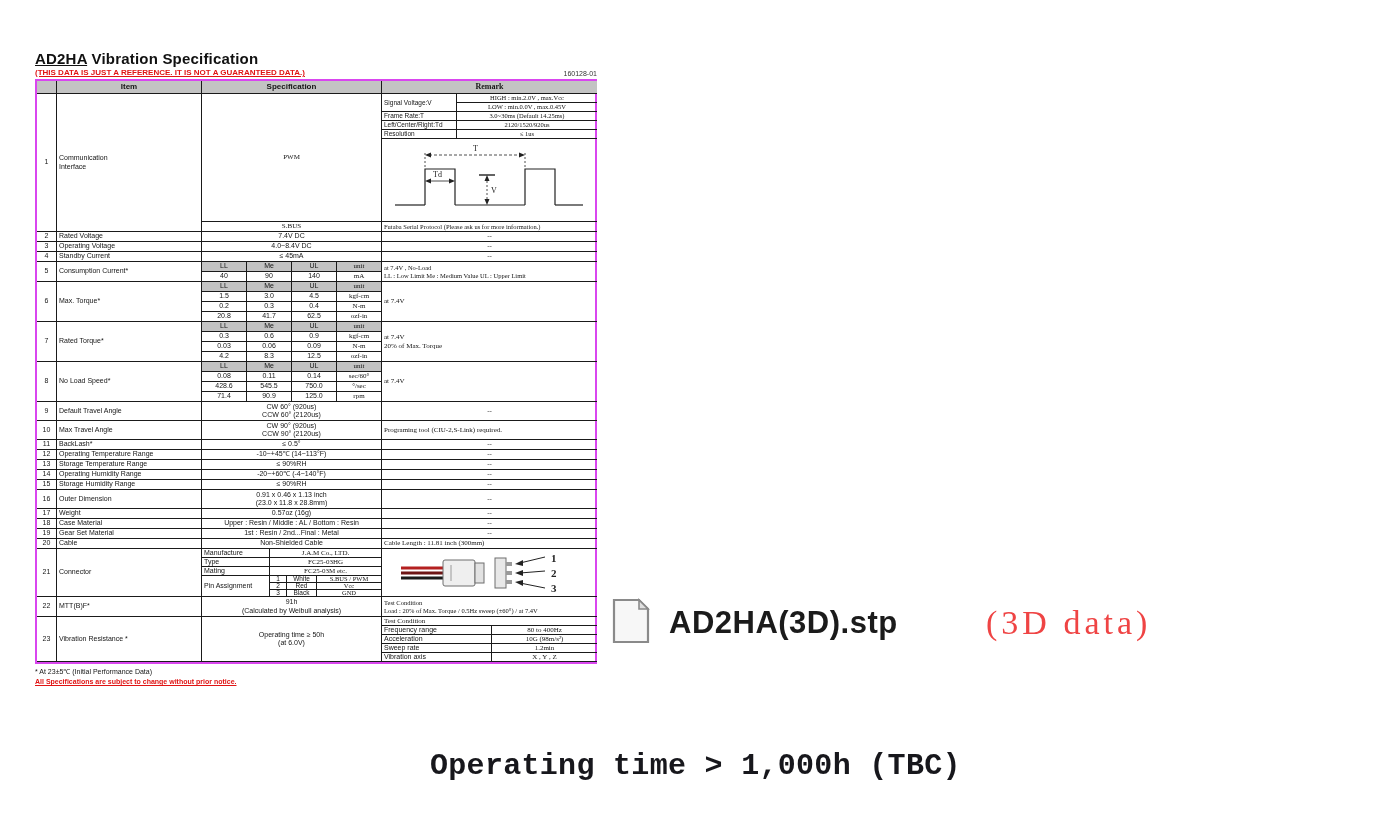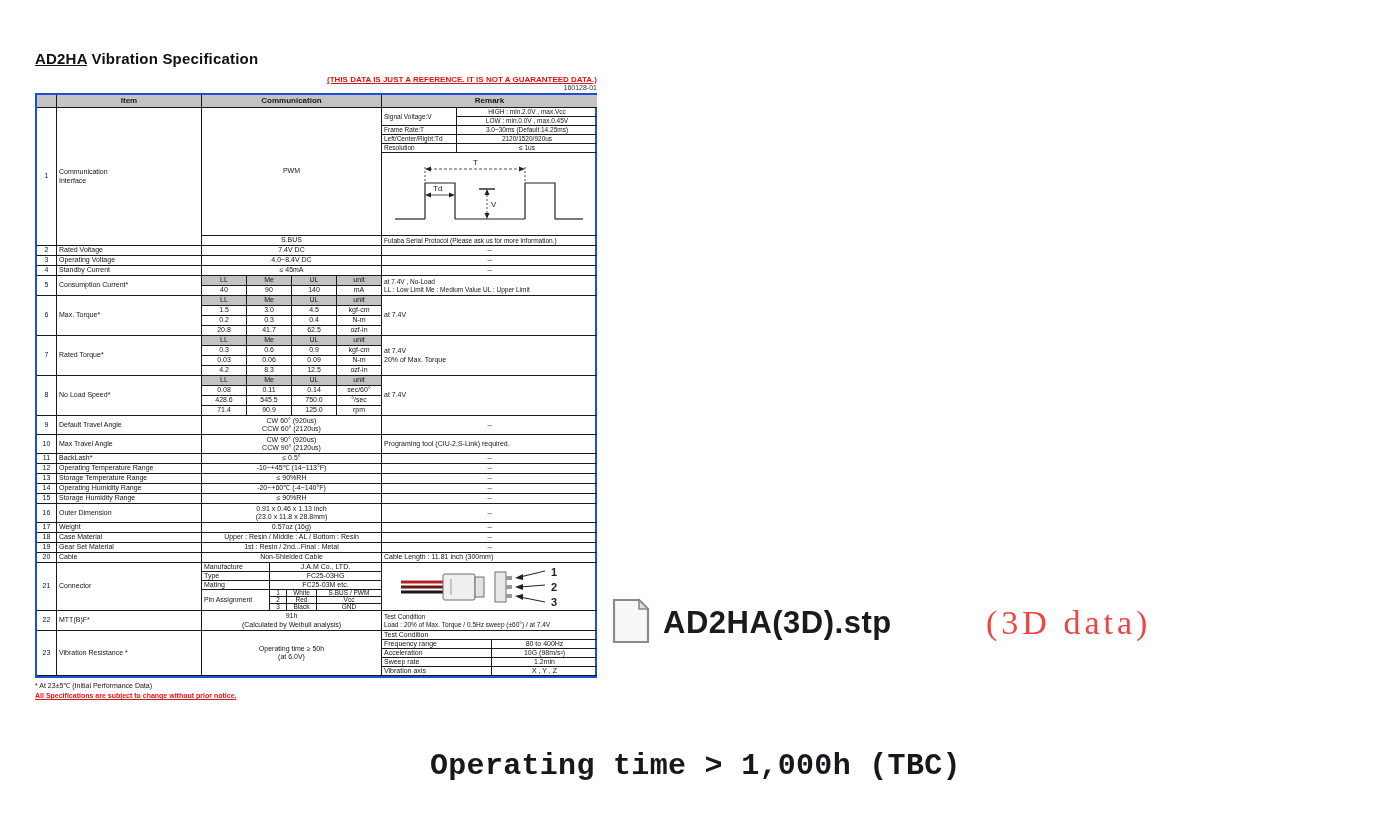--- a/index.html
+++ b/index.html
@@ -1,46 +1,46 @@
 <!DOCTYPE html>
 <html><head>
 <meta charset="utf-8">
 <style>
   html,body{margin:0;padding:0;background:#ffffff;}
   .page{position:relative;width:1378px;height:818px;background:#fff;overflow:hidden;
         font-family:"Liberation Sans",sans-serif;color:#151515;}
   .doc{position:absolute;left:35px;top:50px;width:562px;}
   .title{font-size:15px;font-weight:bold;color:#111;letter-spacing:.2px;}
   .title .model{text-decoration:underline;text-align:center;}
-  .subline{display:flex;justify-content:space-between;align-items:flex-end;margin-top:8px;flex-direction:column;}
+  .subline{display:flex;justify-content:space-between;align-items:flex-end;margin-top:1px;}
   .disclaimer{color:#e01414;font-weight:bold;font-size:8px;text-decoration:underline;white-space:nowrap;}
   .docnum{font-size:7px;color:#333;}
-  .tbl{border:2px solid #1d4ed8;width:562px;box-sizing:border-box;margin-top:2px;background:#fff;}
+  .tbl{border:2px solid #d946ef;width:562px;box-sizing:border-box;margin-top:2px;background:#fff;}
   .tr{display:flex;}
   .c{box-sizing:border-box;border-right:1px solid #1a1a1a;border-bottom:1px solid #1a1a1a;
      display:flex;align-items:center;justify-content:center;text-align:center;
      font-size:7px;line-height:1.15;overflow:hidden;padding:0 1px;flex:none;}
-  .tr > .c:last-child{border-right:none;}
+  .tr > .c:last-child{border-right:none;font-family:Liberation Serif, serif;}
   .col{display:flex;flex-direction:column;box-sizing:border-box;flex:none;}
   .brc{border-right:1px solid #1a1a1a;}
   .hd{font-weight:bold;font-size:8px;}
   .gray{background:#c3c3c3;}
   .left{justify-content:flex-start;text-align:left;padding-left:2px;}
   .pre{white-space:pre-line;}
   .fs6{font-size:6.5px;}
   .flex1{flex:1 1 auto;width:auto;}
   .wno{width:20px}.witem{width:145px}.wspec{width:180px}.wrem{width:215px}
   .w45{width:45px}.w75{width:75px}.w68{width:68px}.w17{width:17px}.w30{width:30px}.w110{width:110px}.wfull{width:100%}
   .h7{height:7px}.h9{height:9px}.h10{height:10px}.h13{height:13px}.h18{height:18px}
   .h19{height:19px}.h20{height:20px}.h21{height:21px}.h40{height:40px}.h45{height:45px}
   .h48{height:48px}.h83{height:83px}.h128{height:128px}.h138{height:138px}
   .foot{margin-top:3px;font-size:7px;}
   .foot .red{color:#e01414;font-weight:bold;text-decoration:underline;margin-top:2px;}
   .file{position:absolute;left:612px;top:598px;display:flex;align-items:center;}
-  .file .name{font-size:31px;font-weight:bold;color:#1b1b1b;margin-left:13px;letter-spacing:.5px;}
+  .file .name{font-size:31px;font-weight:bold;color:#1b1b1b;margin-left:19px;letter-spacing:.5px;}
   .cap3d{position:absolute;left:986px;top:604px;font-family:"Liberation Serif",serif;
          font-size:34px;color:#ef4444;letter-spacing:4px;}
   .bottomnote{position:absolute;left:430px;top:749px;font-size:30px;font-weight:bold;
               color:#17171c;letter-spacing:.3px;font-family:Liberation Mono, monospace;}
 </style>
 </head>
 <body>
 
 <div class="page">
 
@@ -51,21 +51,21 @@
     <div class="subline">
       <span class="disclaimer">(THIS DATA IS JUST A REFERENCE.  IT IS NOT A GUARANTEED DATA.)</span>
       <span class="docnum">160128-01</span>
     </div>
 
     <div class="tbl">
 
       <div class="tr">
         <div class="c wno h13 hd gray"></div>
         <div class="c witem h13 hd gray">Item</div>
-        <div class="c wspec h13 hd gray">Communication</div>
+        <div class="c wspec h13 hd gray">Specification</div>
         <div class="c wrem h13 hd gray">Remark</div>
       </div>
 
       <div class="tr">
         <div class="c wno h138">1</div>
         <div class="c witem h138 left pre">Communication
 Interface</div>
         <div class="col wspec brc">
           <div class="tr">
               <div class="c h128 wfull">PWM</div>

